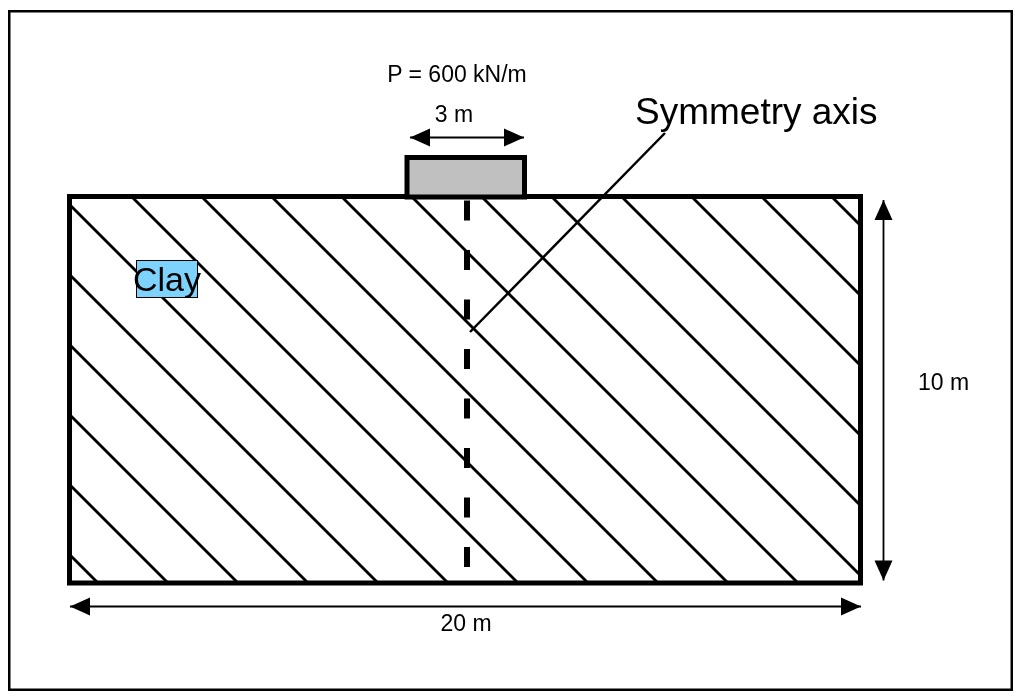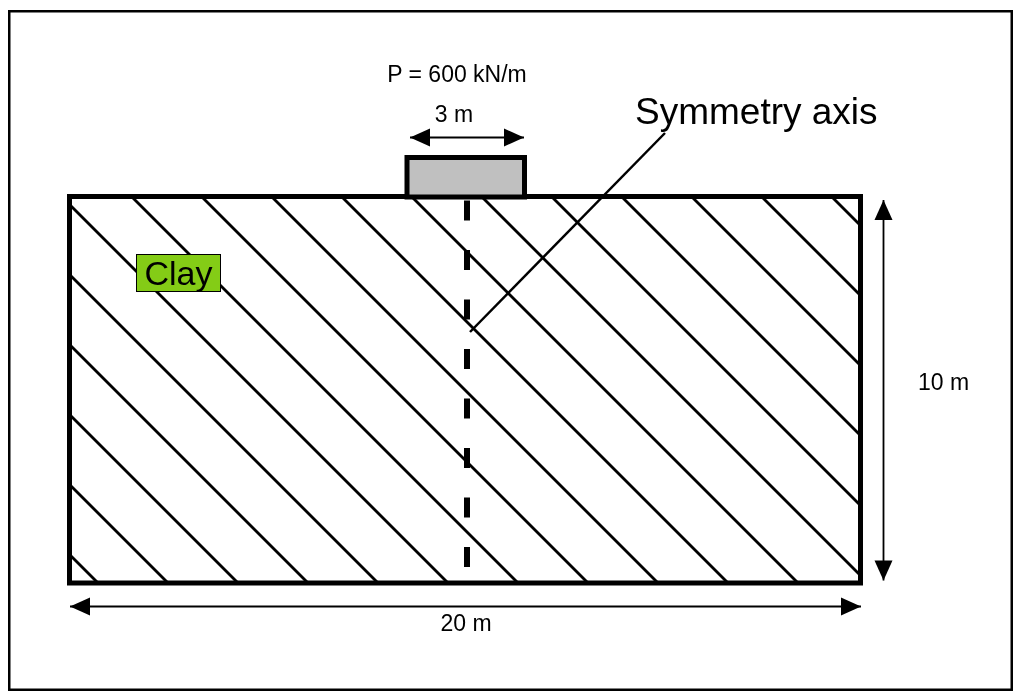--- a/index.html
+++ b/index.html
@@ -31,24 +31,24 @@
   }
   .lbl.center { text-align: center; }
   #load-label      { left: 317px; top: 63px;  width: 280px; }
   #footing-dim-label { left: 404px; top: 103px; width: 100px; }
   #symmetry-label  { left: 619px; top: 93px;  font-size: 37px; margin-left: 16px; }
   #depth-label     { left: 886px; top: 371px; padding-left: 32px; }
   #width-label     { left: 416px; top: 612px; width: 100px; text-align: center; }
   #clay-box {
     position: absolute;
     left: 136px;
-    top: 254px;
-    width: 85px;
+    top: 260px;
+    width: 62px;
     height: 38px;
-    background: #84cc16;
+    background: #7dd3fc;
     border: 1.5px solid #000000;
     display: flex;
     align-items: center;
     justify-content: center;
     font-size: 34px;
     line-height: 1;
     color: #000000;
     box-sizing: border-box;
   }
 </style>

